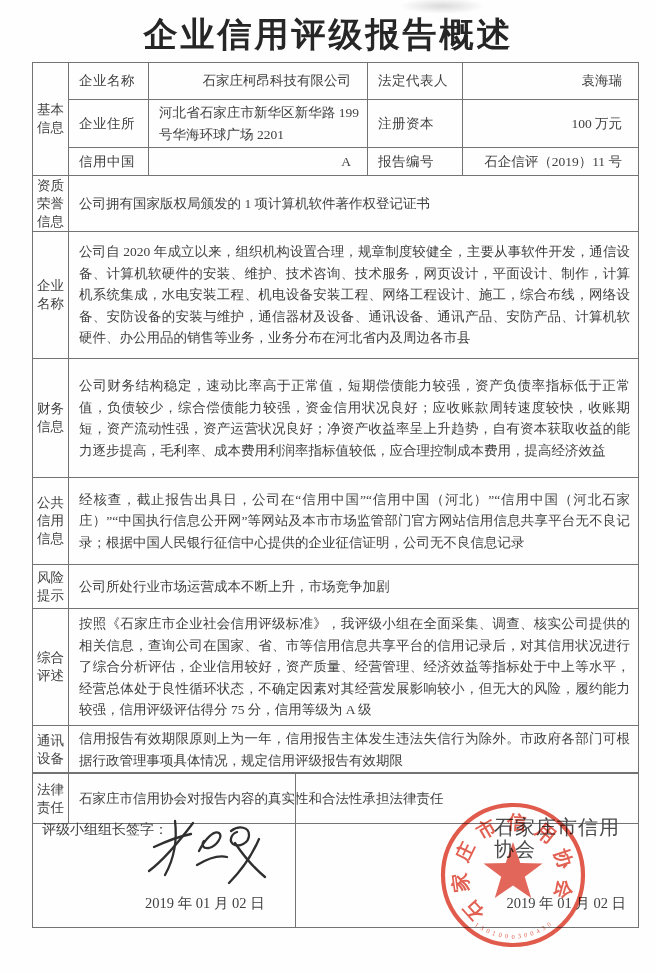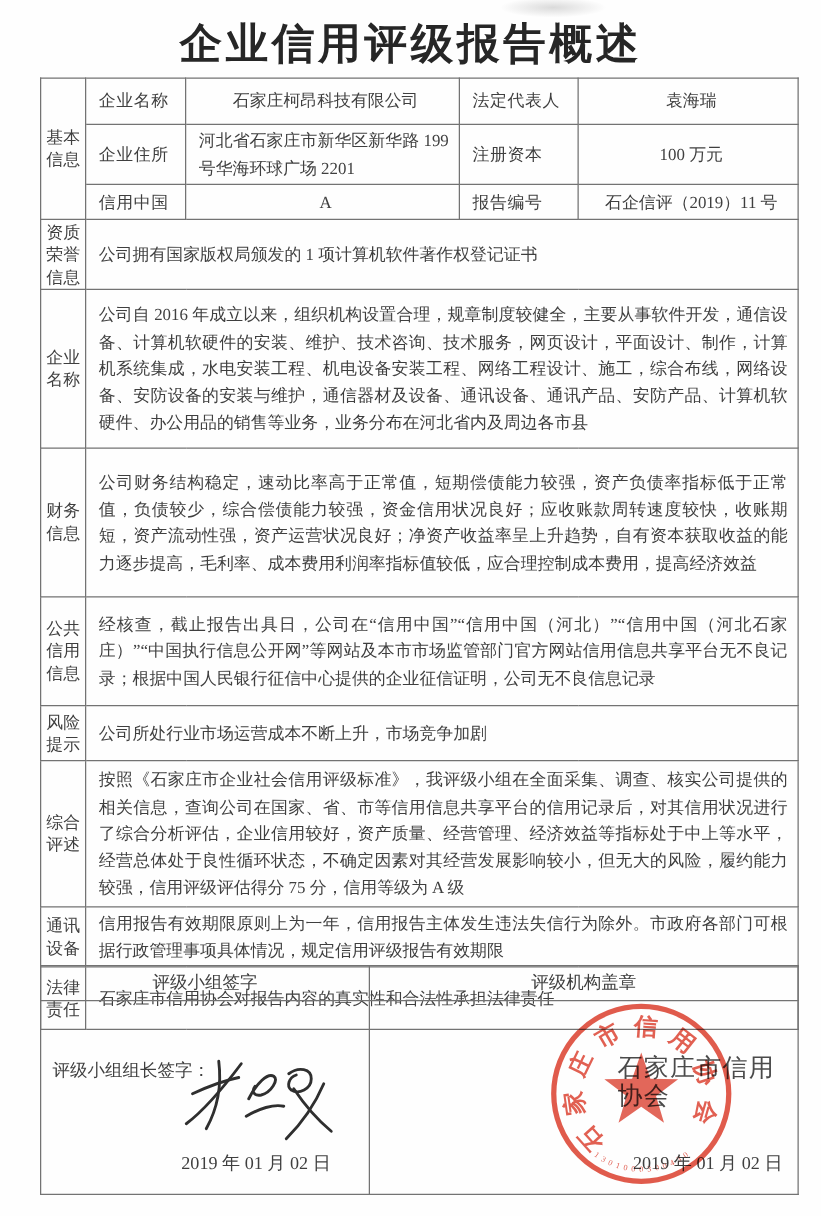--- a/index.html
+++ b/index.html
@@ -16,21 +16,21 @@
     position:absolute;top:12px;left:0;width:100%;margin:0;text-align:center;
     font-size:34px;font-weight:bold;letter-spacing:3px;color:#262626;
   }
   table{border-collapse:collapse;table-layout:fixed;}
   td{border:1px solid #737373;vertical-align:middle;font-size:13.5px;line-height:21.5px;
      padding:0;overflow:hidden;}
   .main{position:absolute;left:32px;top:62px;width:606px;}
   .foot{position:absolute;left:32px;top:772px;width:606px;}
   .seclab{text-align:center;word-break:break-all;line-height:18px;padding:0 2px;}
   .sublab{text-align:left;padding-left:10px;letter-spacing:.5px;}
-  .val{text-align:center;padding-left:11px;padding-right:6px;}
+  .val{text-align:right;padding-left:11px;padding-right:16px;}
   .content{text-align:justify;padding:2px 8px 2px 10px;word-break:break-all;}
   .r1 td{height:36px;} .r2 td{height:40px;} .r3 td{height:27px;}
   .s0 td{height:51px;} .s1 td{height:122px;} .s2 td{height:114px;}
   .s3 td{height:82px;}  .s4 td{height:39px;}  .s5 td{height:112px;}
   .s6 td{height:43px;}  .s7 td{height:45px;}
   .fh td{height:27px;text-align:center;font-size:14px;}
   .fb td{height:154px;position:relative;vertical-align:top;}
   .signer{position:absolute;left:9px;top:46px;font-size:14px;white-space:nowrap;}
   .sig{position:absolute;left:112px;top:42px;}
   .datel{position:absolute;left:112px;bottom:13px;font-size:14.5px;white-space:nowrap;}
@@ -76,21 +76,21 @@
         <td class="sublab">报告编号</td>
         <td class="val">石企信评（2019）11 号</td>
       </tr>
 
       <tr class="s0">
         <td class="seclab">资质荣誉信息</td>
         <td class="content" colspan="4">公司拥有国家版权局颁发的 1 项计算机软件著作权登记证书</td>
       </tr>
       <tr class="s1">
         <td class="seclab">企业名称</td>
-        <td class="content" colspan="4">公司自 2016 年成立以来，组织机构设置合理，规章制度较健全，主要从事软件开发，通信设备、计算机软硬件的安装、维护、技术咨询、技术服务，网页设计，平面设计、制作，计算机系统集成，水电安装工程、机电设备安装工程、网络工程设计、施工，综合布线，网络设备、安防设备的安装与维护，通信器材及设备、通讯设备、通讯产品、安防产品、计算机软硬件、办公用品的销售等业务，业务分布在河北省内及周边各市县</td>
+        <td class="content" colspan="4">公司自 2020 年成立以来，组织机构设置合理，规章制度较健全，主要从事软件开发，通信设备、计算机软硬件的安装、维护、技术咨询、技术服务，网页设计，平面设计、制作，计算机系统集成，水电安装工程、机电设备安装工程、网络工程设计、施工，综合布线，网络设备、安防设备的安装与维护，通信器材及设备、通讯设备、通讯产品、安防产品、计算机软硬件、办公用品的销售等业务，业务分布在河北省内及周边各市县</td>
       </tr>
       <tr class="s2">
         <td class="seclab">财务信息</td>
         <td class="content" colspan="4">公司财务结构稳定，速动比率高于正常值，短期偿债能力较强，资产负债率指标低于正常值，负债较少，综合偿债能力较强，资金信用状况良好；应收账款周转速度较快，收账期短，资产流动性强，资产运营状况良好；净资产收益率呈上升趋势，自有资本获取收益的能力逐步提高，毛利率、成本费用利润率指标值较低，应合理控制成本费用，提高经济效益</td>
       </tr>
       <tr class="s3">
         <td class="seclab">公共信用信息</td>
         <td class="content" colspan="4">经核查，截止报告出具日，公司在“信用中国”“信用中国（河北）”“信用中国（河北石家庄）”“中国执行信息公开网”等网站及本市市场监管部门官方网站信用信息共享平台无不良记录；根据中国人民银行征信中心提供的企业征信证明，公司无不良信息记录</td>
       </tr>
       <tr class="s4">
@@ -111,24 +111,20 @@
       </tr>
     </tbody>
   </table>
 
   <table class="foot">
     <colgroup>
         <col style="width:263px">
         <col style="width:343px">
       </colgroup>
     <tbody>
-      <tr class="fh">
-        <td>评级小组签字</td>
-        <td>评级机构盖章</td>
-      </tr>
       <tr class="fb">
         <td>
           <span class="signer">评级小组组长签字：</span>
           <svg class="sig" width="132" height="86" viewBox="0 0 132 86">
             <g fill="none" stroke="#2f2f2f" stroke-width="2.3" stroke-linecap="round">
               <path d="M4,56 C20,44 36,24 48,8"></path>
               <path d="M30,6 C32,22 30,42 20,60"></path>
               <path d="M9,32 C22,26 36,21 46,19"></path>
               <path d="M54,36 C60,24 69,15 74,18 C78,21 72,31 64,33 C58,34 56,30 59,26"></path>
               <path d="M52,50 C62,44 74,40 82,42"></path>

